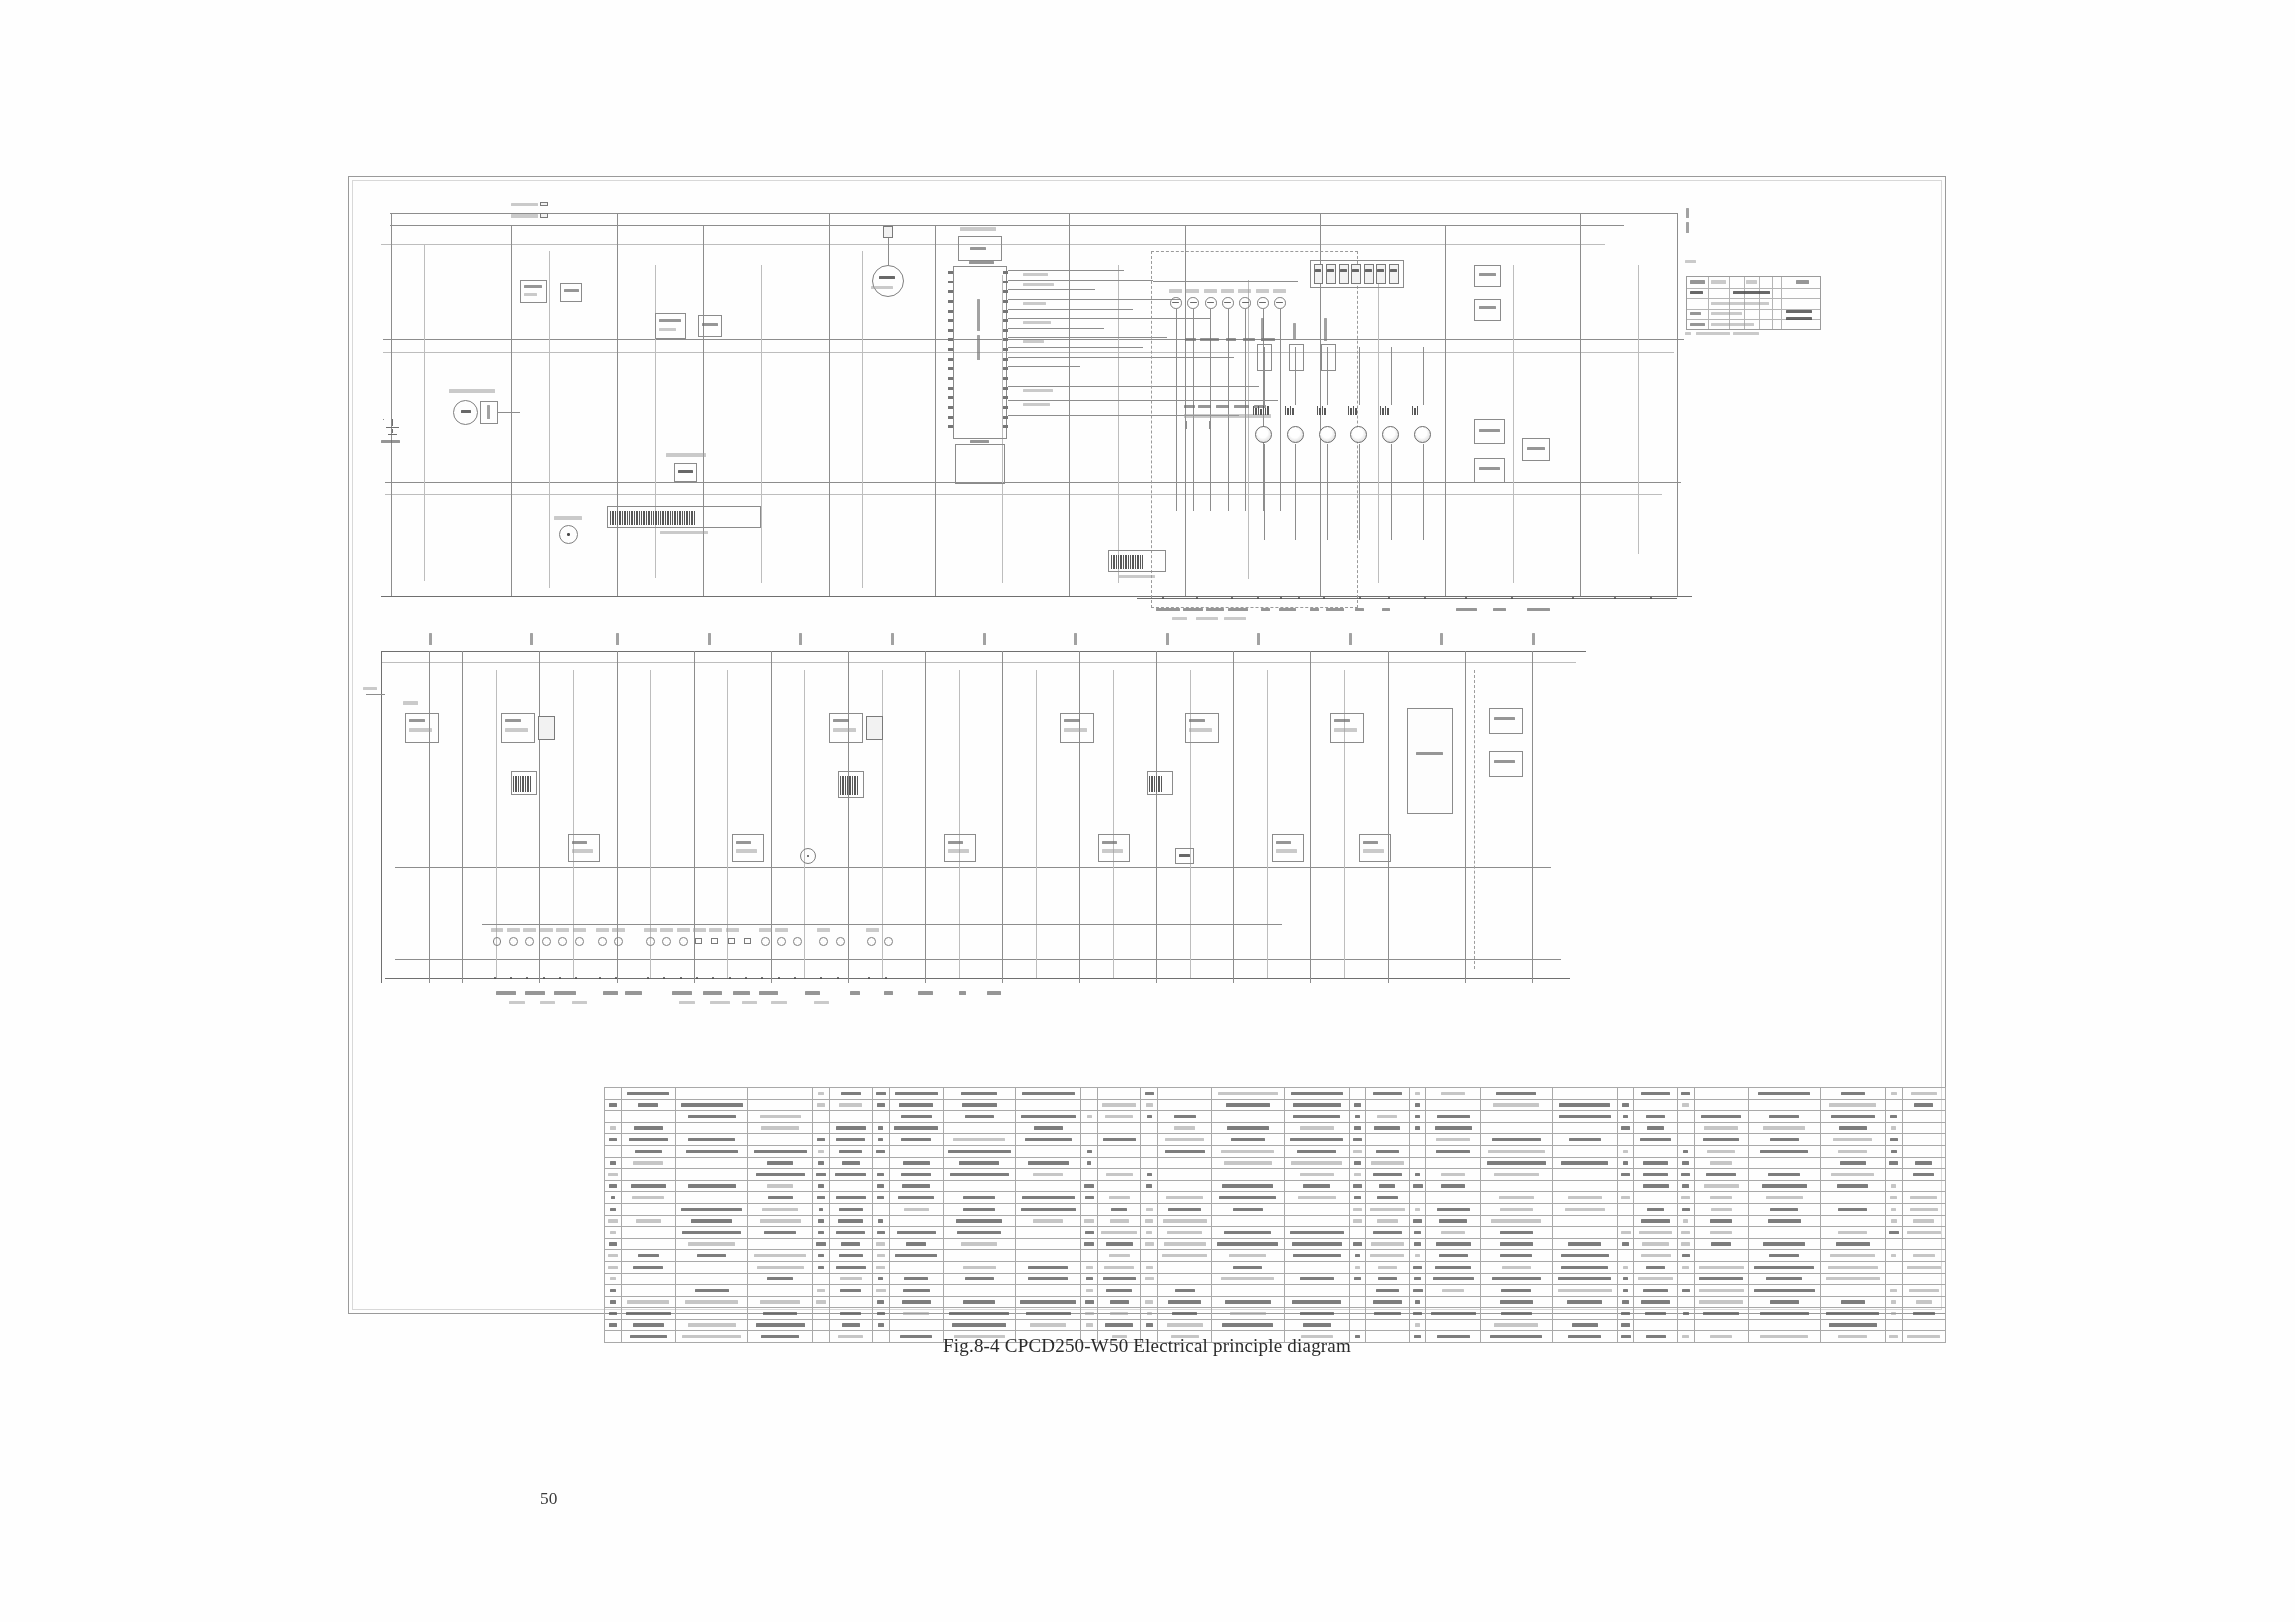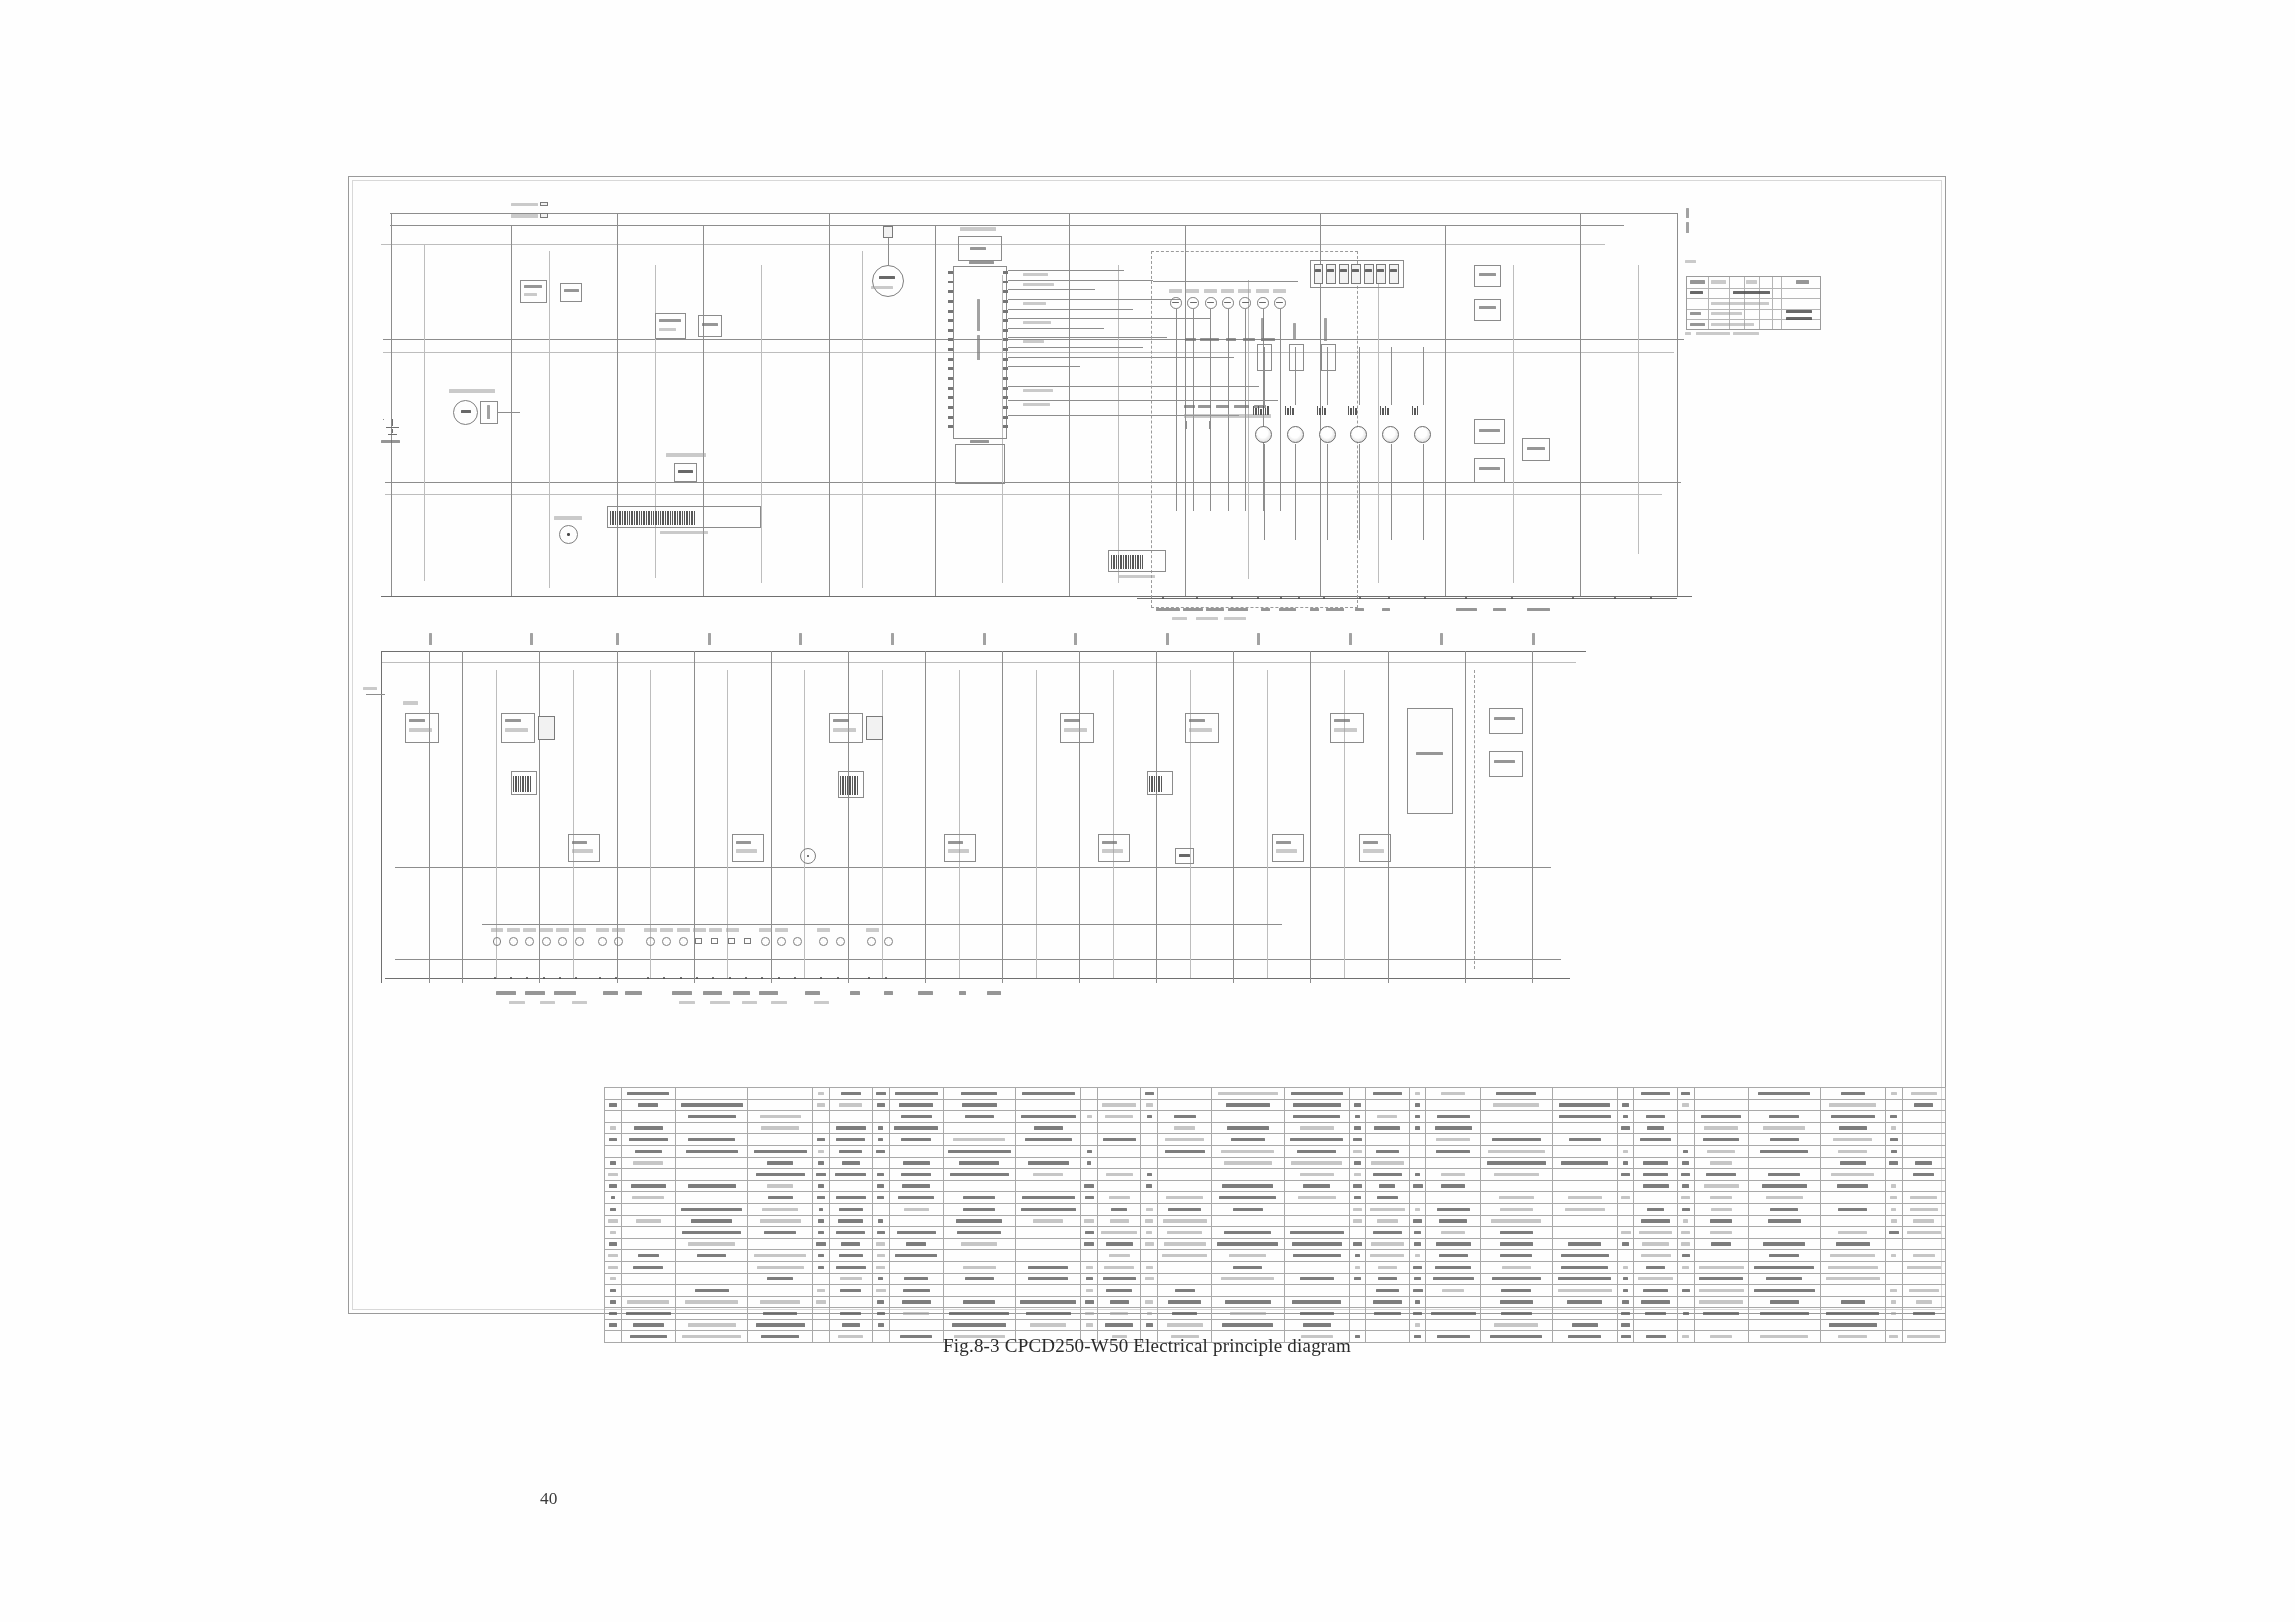--- a/index.html
+++ b/index.html
@@ -2543,17 +2543,17 @@
           <td style="width: 16.4px;">
             <span class="cellbar l" style="width: 9.2px;"></span>
           </td>
           <td style="width: 43px;">
             <span class="cellbar l" style="width: 33px;"></span>
           </td>
         </tr>
       </tbody>
   </table>
 
-  <div id="caption">Fig.8-3    CPCD250-W50 Electrical principle diagram</div>
-  <div id="folio">40</div>
+  <div id="caption">Fig.8-4    CPCD250-W50 Electrical principle diagram</div>
+  <div id="folio">50</div>
 
 </div>
 
 
 </body></html>

